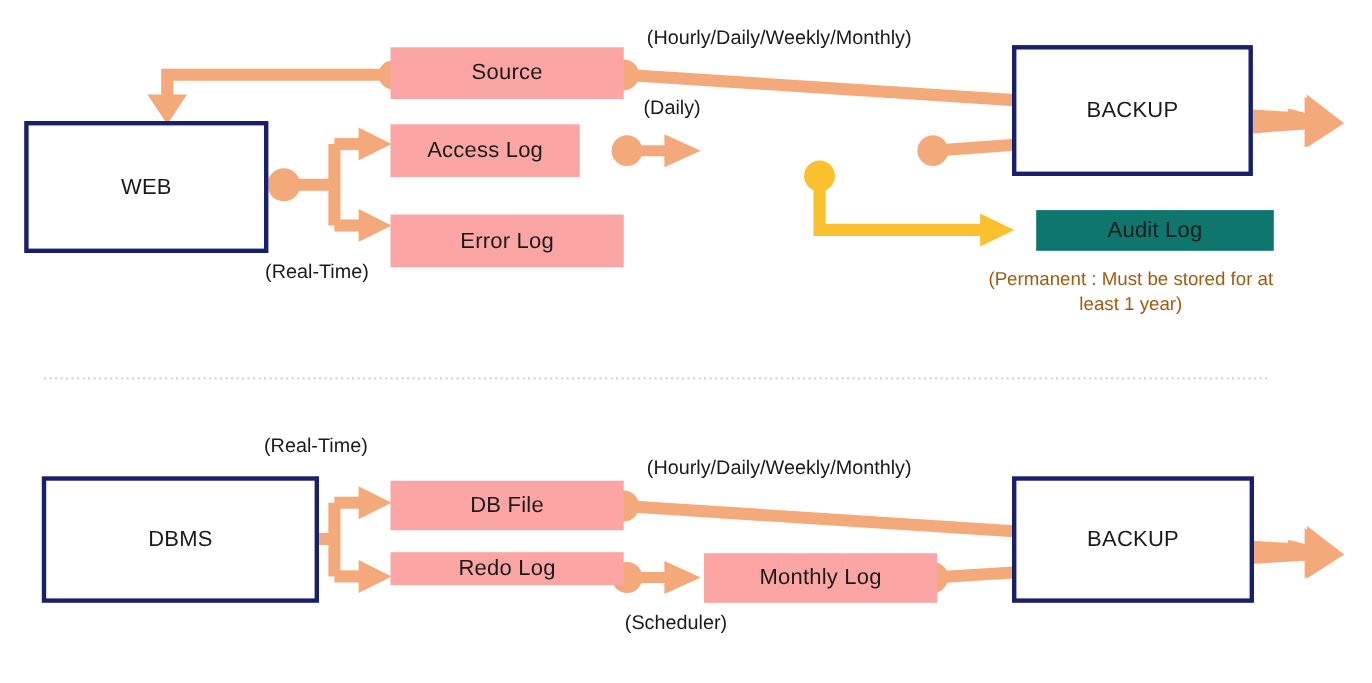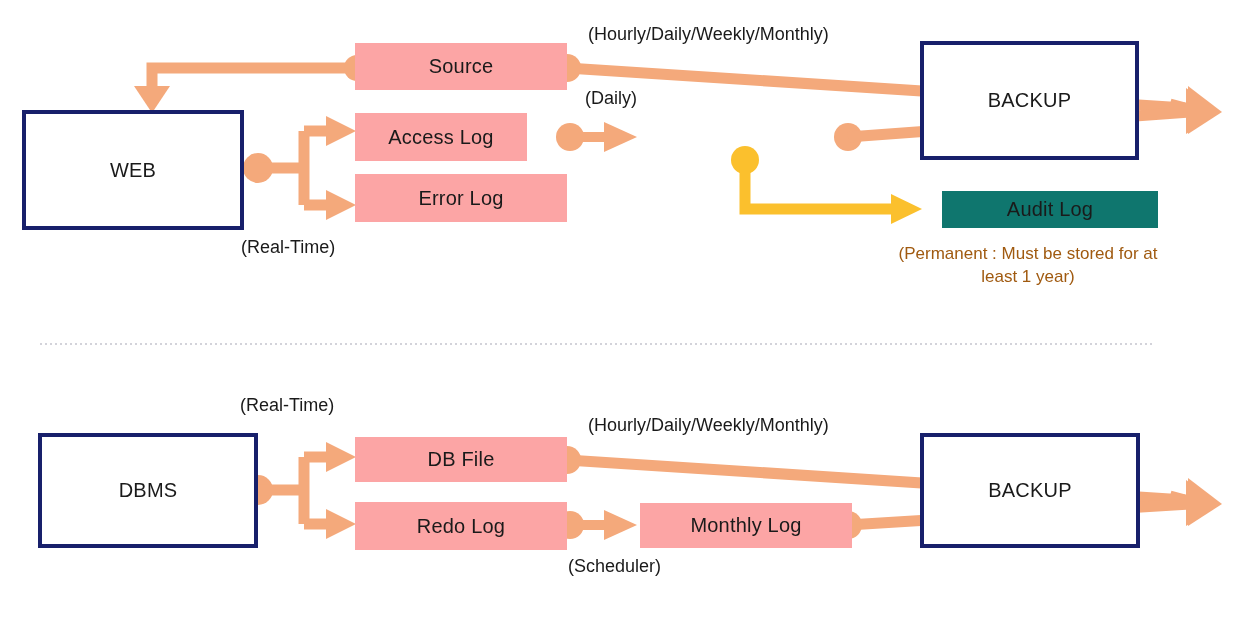--- a/index.html
+++ b/index.html
@@ -160,21 +160,21 @@
   </div>
 
   <div class="node node-file" style="left:355px; top:43px; width:212px; height:47px;">
     <span>Source</span>
   </div>
 
   <div class="node node-file" style="left:355px; top:113px; width:172px; height:48px;">
     <span>Access Log</span>
   </div>
 
-  <div class="node node-file" style="left:355px; top:174px; width:212px; height:48px;">
+  <div class="node node-file" style="left:355px; top:195px; width:212px; height:48px;">
     <span>Error Log</span>
   </div>
 
 
   <div class="node node-system" style="left:920px; top:41px; width:219px; height:119px;">
     <span>BACKUP</span>
   </div>
 
   <div class="node node-audit" style="left:920px; top:191px; width:216px; height:37px;">
     <span>Audit Log</span>
@@ -184,29 +184,29 @@
 
   <div class="caption" style="left:588px; top:24px;">(Hourly/Daily/Weekly/Monthly)</div>
 
   <div class="caption" style="left:585px; top:88px;">(Daily)</div>
 
   <div class="caption-amber" style="left:852px; top:243px; width:352px;">
     <div>(Permanent : Must be stored for at</div>
     <div>least 1 year)</div>
   </div>
 
-  <div class="node node-system" style="left:38px; top:433px; width:220px; height:115px;">
+  <div class="node node-system" style="left:38px; top:433px; width:252px; height:115px;">
     <span>DBMS</span>
   </div>
 
   <div class="node node-file" style="left:355px; top:437px; width:212px; height:45px;">
     <span>DB File</span>
   </div>
 
-  <div class="node node-file" style="left:355px; top:502px; width:212px; height:48px;">
+  <div class="node node-file" style="left:355px; top:502px; width:212px; height:30px;">
     <span>Redo Log</span>
   </div>
 
   <div class="node node-file" style="left:640px; top:503px; width:212px; height:45px;">
     <span>Monthly Log</span>
   </div>
 
   <div class="node node-system" style="left:920px; top:433px; width:220px; height:115px;">
     <span>BACKUP</span>
   </div>

